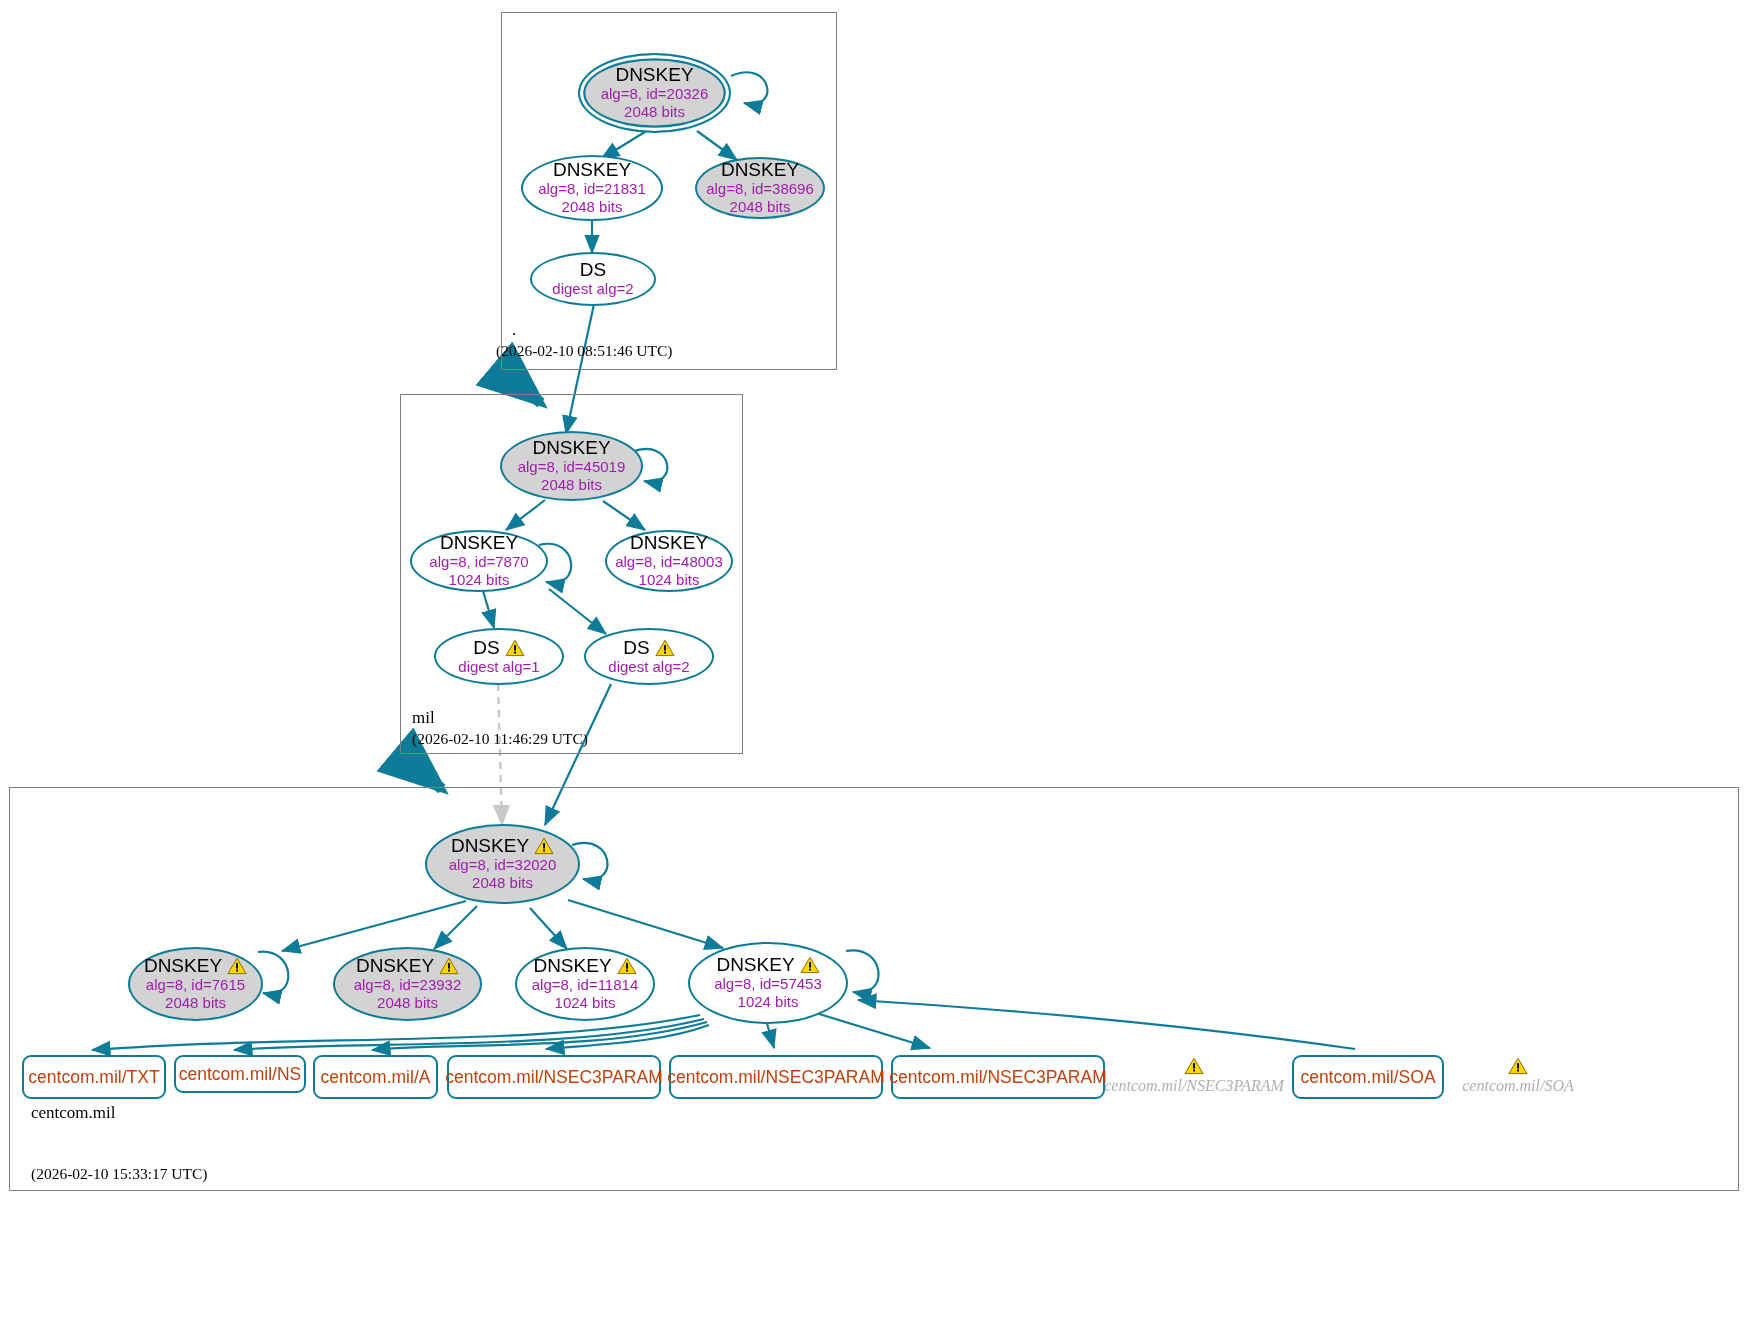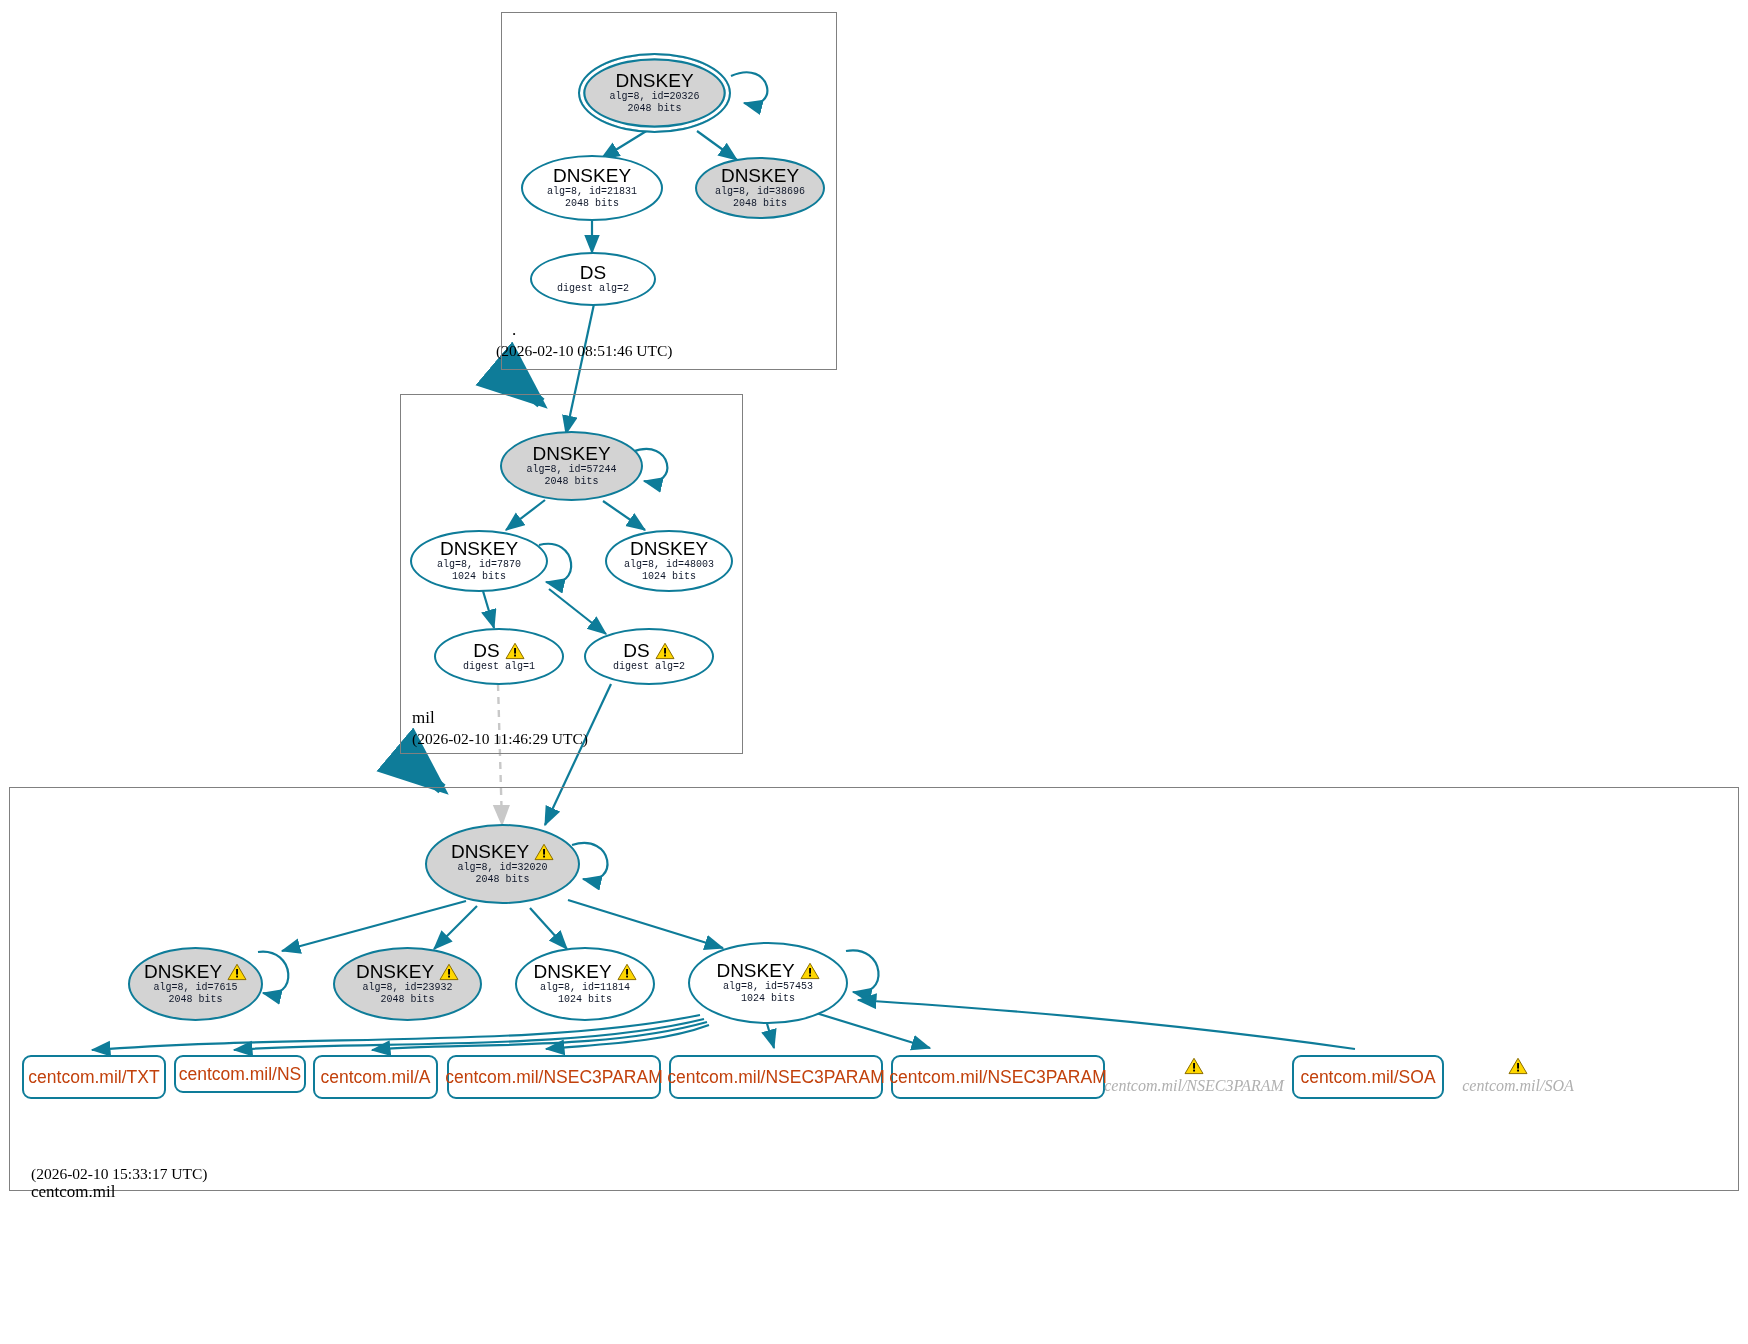--- a/index.html
+++ b/index.html
@@ -13,21 +13,21 @@
 
   .node{position:absolute;display:flex;flex-direction:column;align-items:center;justify-content:center;
         box-sizing:border-box;text-align:center;}
   .ell{border:2.2px solid #0e7c99;border-radius:50%;background:#ffffff;}
   .ell.grey{background:#d3d3d3;}
   .ell.dbl{box-shadow:inset 0 0 0 3.2px #ffffff, inset 0 0 0 5.4px #0e7c99;}
   .rect{border:2.2px solid #0e7c99;border-radius:9px;background:#ffffff;}
 
   .ttl{font-family:"Liberation Sans",sans-serif;font-size:19px;color:#000;line-height:1.05;
        display:flex;align-items:center;gap:5px;white-space:nowrap;}
-  .sub{font-family:Liberation Mono, monospace;font-size:10px;color:#0f172a;line-height:1.18;white-space:nowrap;}
+  .sub{font-family:Liberation Sans, sans-serif;font-size:15px;color:#a21caf;line-height:1.18;white-space:nowrap;}
   .rectlbl{font-family:"Liberation Sans",sans-serif;font-size:17.5px;color:#c2410c;white-space:nowrap;}
 
   .ghost{position:absolute;display:flex;flex-direction:column;align-items:center;justify-content:center;}
   .ghostlbl{font-family:"Liberation Serif",serif;font-style:italic;font-size:16px;color:#b0b0b0;white-space:nowrap;}
 
   .warn{display:inline-block;width:20px;height:18px;position:relative;flex:0 0 auto;}
   .warn svg{display:block;}
 </style>
 </head>
 <body>
@@ -123,21 +123,21 @@
 
   <div class="zonebox" style="left:501px;top:12px;width:336px;height:358px;"></div>
   <div class="zonelabel" style="left:512px;top:320px;">.</div>
   <div class="zonetime" style="left:496px;top:342px;text-align:right;">(2026-02-10 08:51:46 UTC)</div>
 
   <div class="zonebox" style="left:400px;top:394px;width:343px;height:360px;"></div>
   <div class="zonelabel" style="left:412px;top:708px;">mil</div>
   <div class="zonetime" style="left:412px;top:730px;">(2026-02-10 11:46:29 UTC)</div>
 
   <div class="zonebox" style="left:9px;top:787px;width:1730px;height:404px;"></div>
-  <div class="zonelabel" style="left:31px;top:1182px;">centcom.mil</div>
+  <div class="zonelabel" style="left:31px;top:1103px;">centcom.mil</div>
   <div class="zonetime" style="left:31px;top:1165px;">(2026-02-10 15:33:17 UTC)</div>
 
   <div class="node ell grey dbl" style="left:578px;top:53px;width:153px;height:80px;">
     <div class="ttl">
       <span>DNSKEY</span>
     </div>
     <div class="sub">alg=8, id=20326</div>
     <div class="sub">2048 bits</div>
   </div>
 
@@ -161,21 +161,21 @@
     <div class="ttl">
       <span>DS</span>
     </div>
     <div class="sub">digest alg=2</div>
   </div>
 
   <div class="node ell grey" style="left:500px;top:431px;width:143px;height:70px;">
     <div class="ttl">
       <span>DNSKEY</span>
     </div>
-    <div class="sub">alg=8, id=57244</div>
+    <div class="sub">alg=8, id=45019</div>
     <div class="sub">2048 bits</div>
   </div>
 
   <div class="node ell" style="left:410px;top:530px;width:138px;height:62px;">
     <div class="ttl">
       <span>DNSKEY</span>
     </div>
     <div class="sub">alg=8, id=7870</div>
     <div class="sub">1024 bits</div>
   </div>

